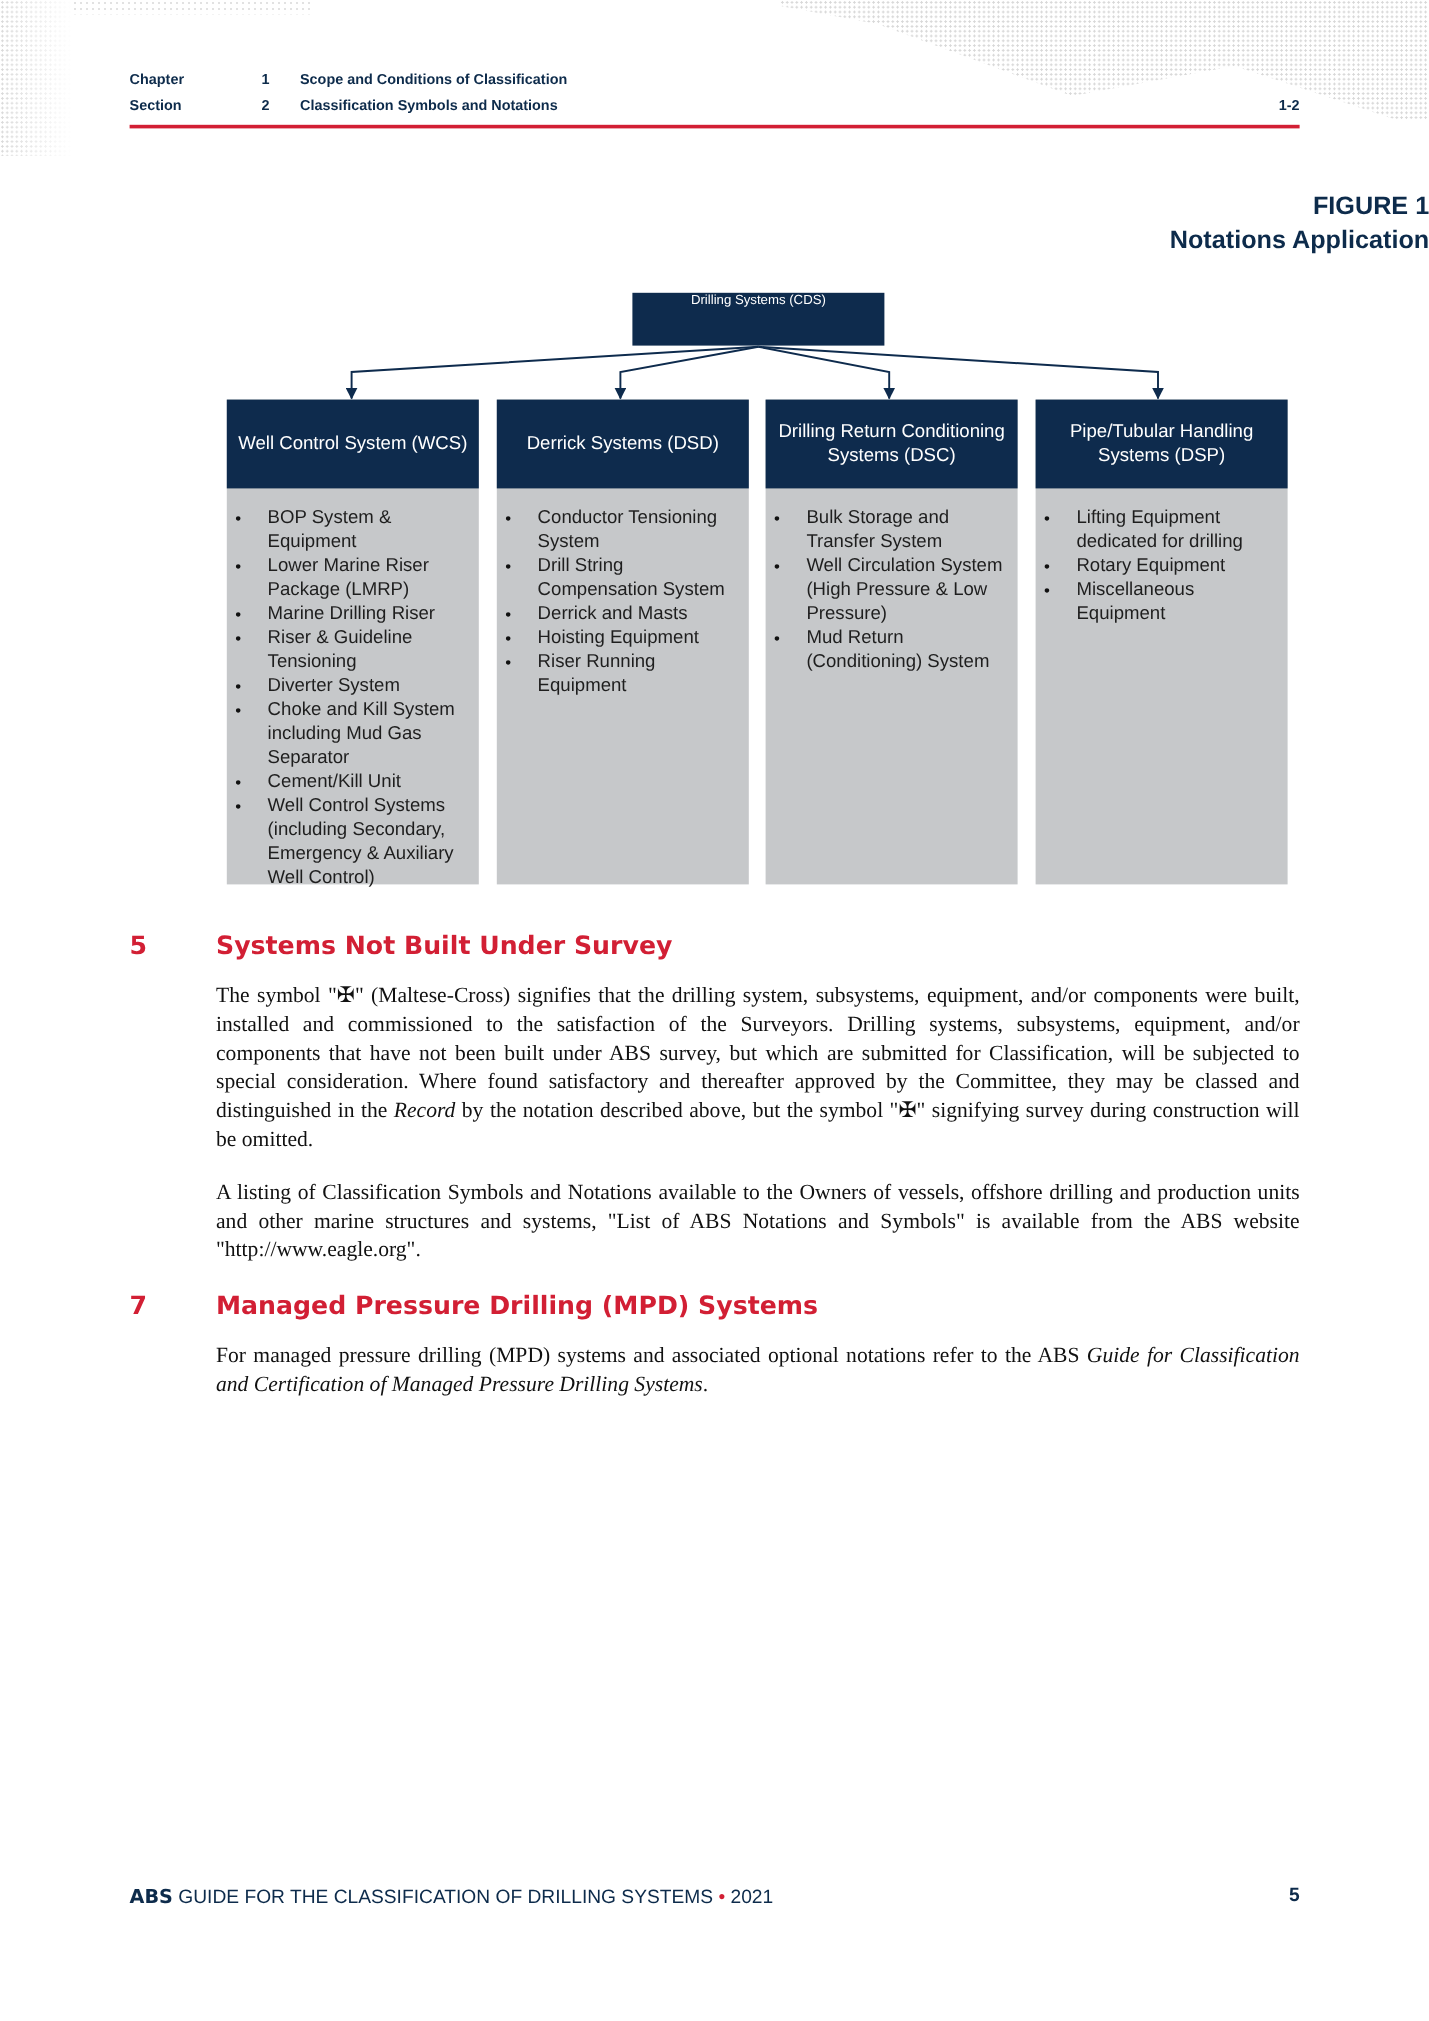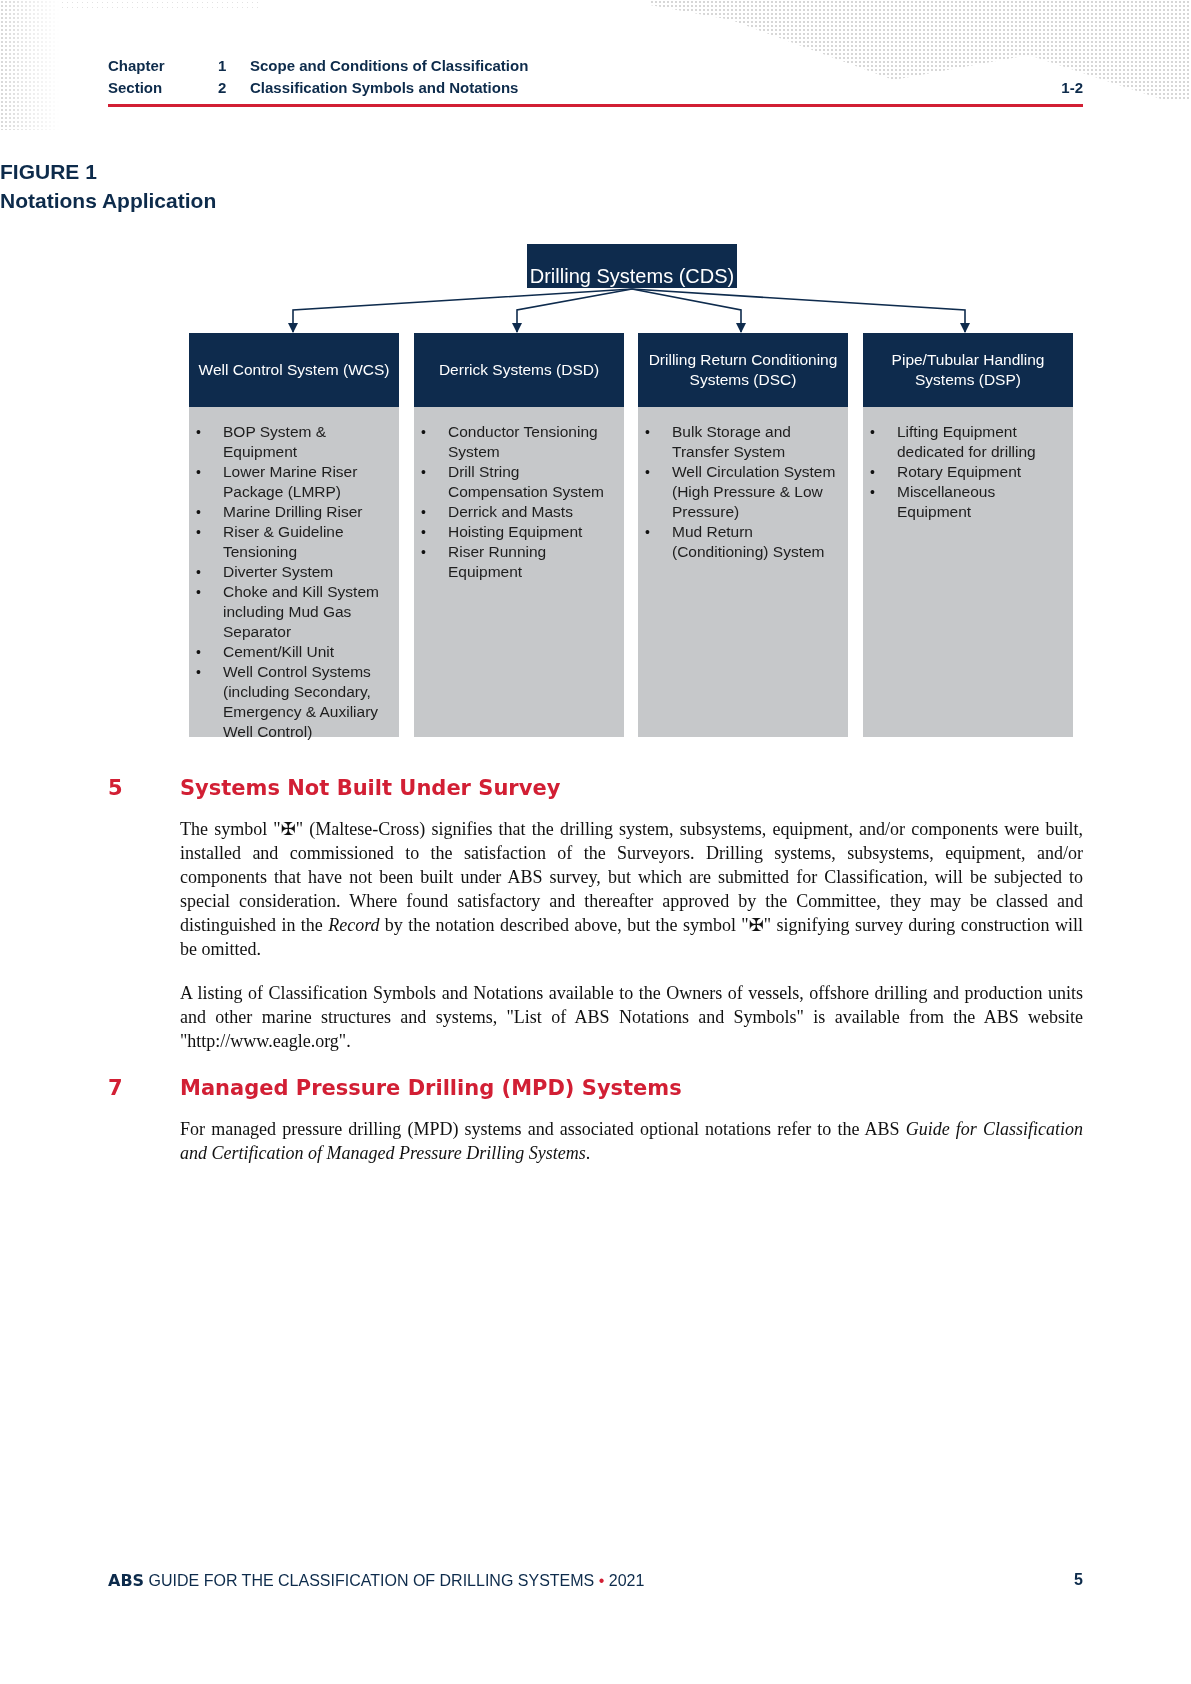--- a/index.html
+++ b/index.html
@@ -19,38 +19,38 @@
     background-size: 5px 5px; opacity: 0.6;
   }
   .dots-right {
     position: absolute; left: 650px; top: 0; width: 541px; height: 100px;
     background-image: radial-gradient(#bdbdbd 0.8px, transparent 1px);
     background-size: 4px 4px; opacity: 0.6;
     clip-path: polygon(0 0, 100% 0, 100% 100%, 95% 100%, 70% 55%, 45% 80%, 15% 20%, 0 5%);
   }
   .header {
     position: absolute; left: 108px; top: 55px; width: 975px;
-    font-weight: bold; font-size: 15px; color: #0d2b4b;
+    font-weight: bold; font-size: 12px; color: #0d2b4b;
   }
   .hrow { display: flex; height: 22px; line-height: 22px; }
   .hrow .lbl { width: 110px; }
   .hrow .num { width: 32px; }
   .hrow .ttl { flex: 1; }
   .page-ref { position: absolute; right: 0; top: 22px; line-height: 22px; }
   .hrule {
     position: absolute; left: 108px; top: 104px; width: 975px; height: 3px; background: #d21f34;
   }
   .fig-title {
-    position: absolute; left: 0; width: 1191px; top: 157px; text-align: left;
+    position: absolute; left: 0; width: 1191px; top: 157px; text-align: right;
     font-weight: bold; font-size: 21px; color: #0d2b4b; line-height: 29px;
   }
   .root-box {
     position: absolute; left: 527px; top: 244px; width: 210px; height: 44px;
-    background: #0e2b4d; color: #fff; font-size: 20px;
-    display: flex; align-items: flex-end; justify-content: center;
+    background: #0e2b4d; color: #fff; font-size: 11px;
+    display: flex; align-items: flex-start; justify-content: center;
   }
   svg.connectors { position: absolute; left: 0; top: 0; }
   .col {
     position: absolute; top: 333px; width: 210px; height: 404px; background: #c6c8ca;
   }
   .col-head {
     height: 74px; background: #0e2b4d; color: #fff; font-size: 15.5px;
     display: flex; align-items: center; justify-content: center; text-align: center;
     line-height: 20px; padding: 0 6px; box-sizing: border-box;
   }

